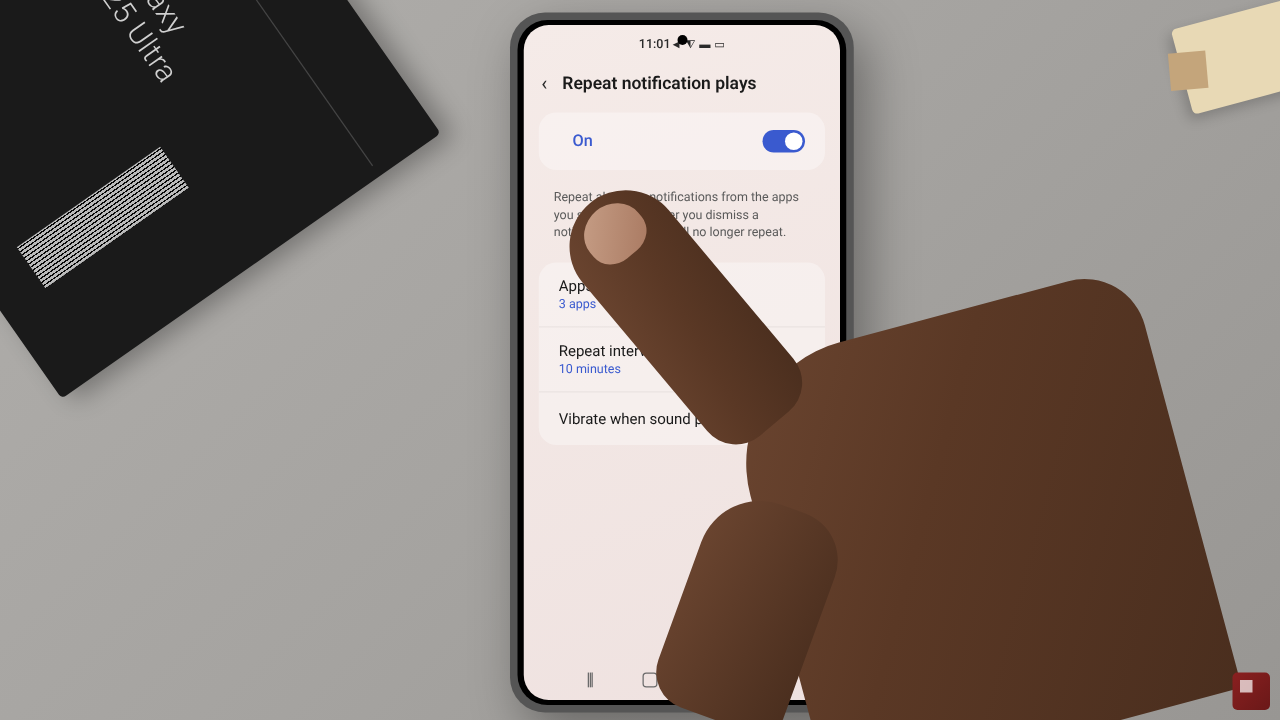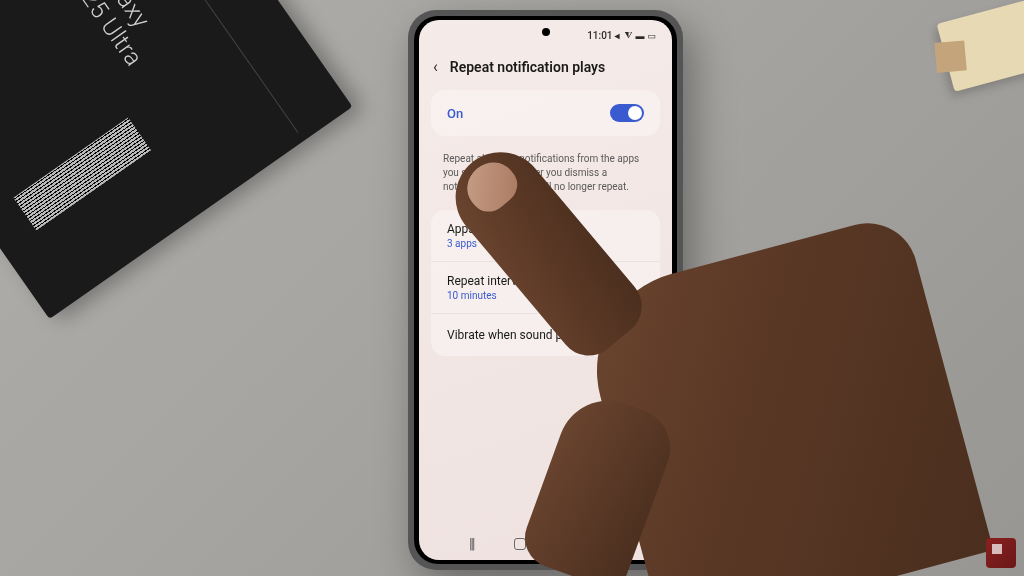--- a/index.html
+++ b/index.html
@@ -97,21 +97,21 @@
       height: 100%;
       background: linear-gradient(160deg, #f5ebe8 0%, #efe2e0 100%);
       border-radius: 20px;
       position: relative;
       overflow: hidden;
     }
     
     
     .status-bar {
       display: flex;
-      justify-content: flex-end;
+      justify-content: center;
       align-items: center;
       padding: 10px 16px 4px 16px;
       font-size: 10px;
       color: #2a2a2a;
       font-weight: 500;
     }
     .status-icons {
       display: flex;
       gap: 3px;
       align-items: center;
@@ -148,20 +148,21 @@
     .toggle-row {
       display: flex;
       justify-content: space-between;
       align-items: center;
       padding: 14px 16px;
     }
     .toggle-label-on {
       font-size: 13px;
       color: #3a5acf;
       font-weight: 500;
+      margin-left: 11px;
     }
     .toggle-label {
       font-size: 12px;
       color: #1a1a1a;
     }
     .toggle {
       width: 34px;
       height: 18px;
       border-radius: 10px;
       position: relative;

